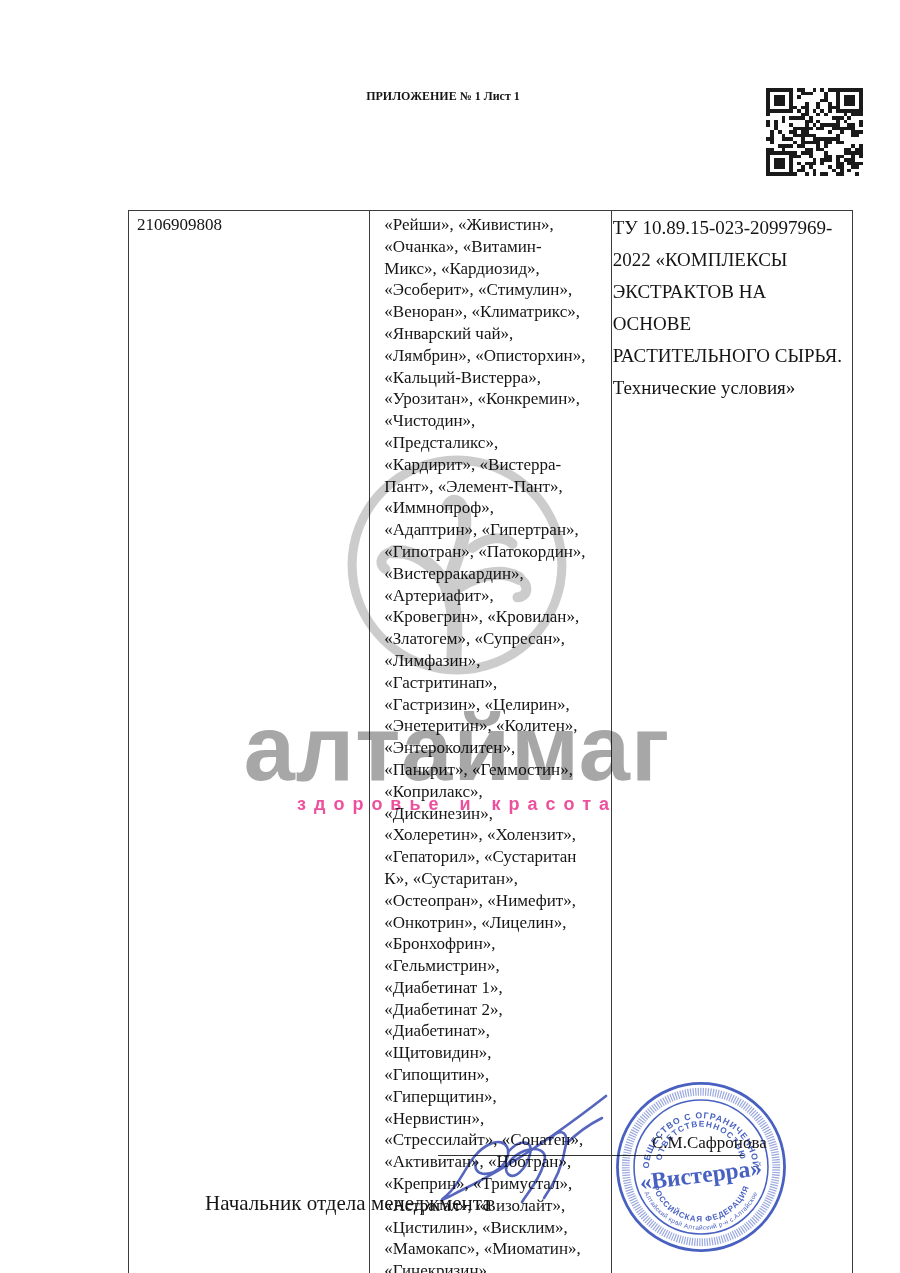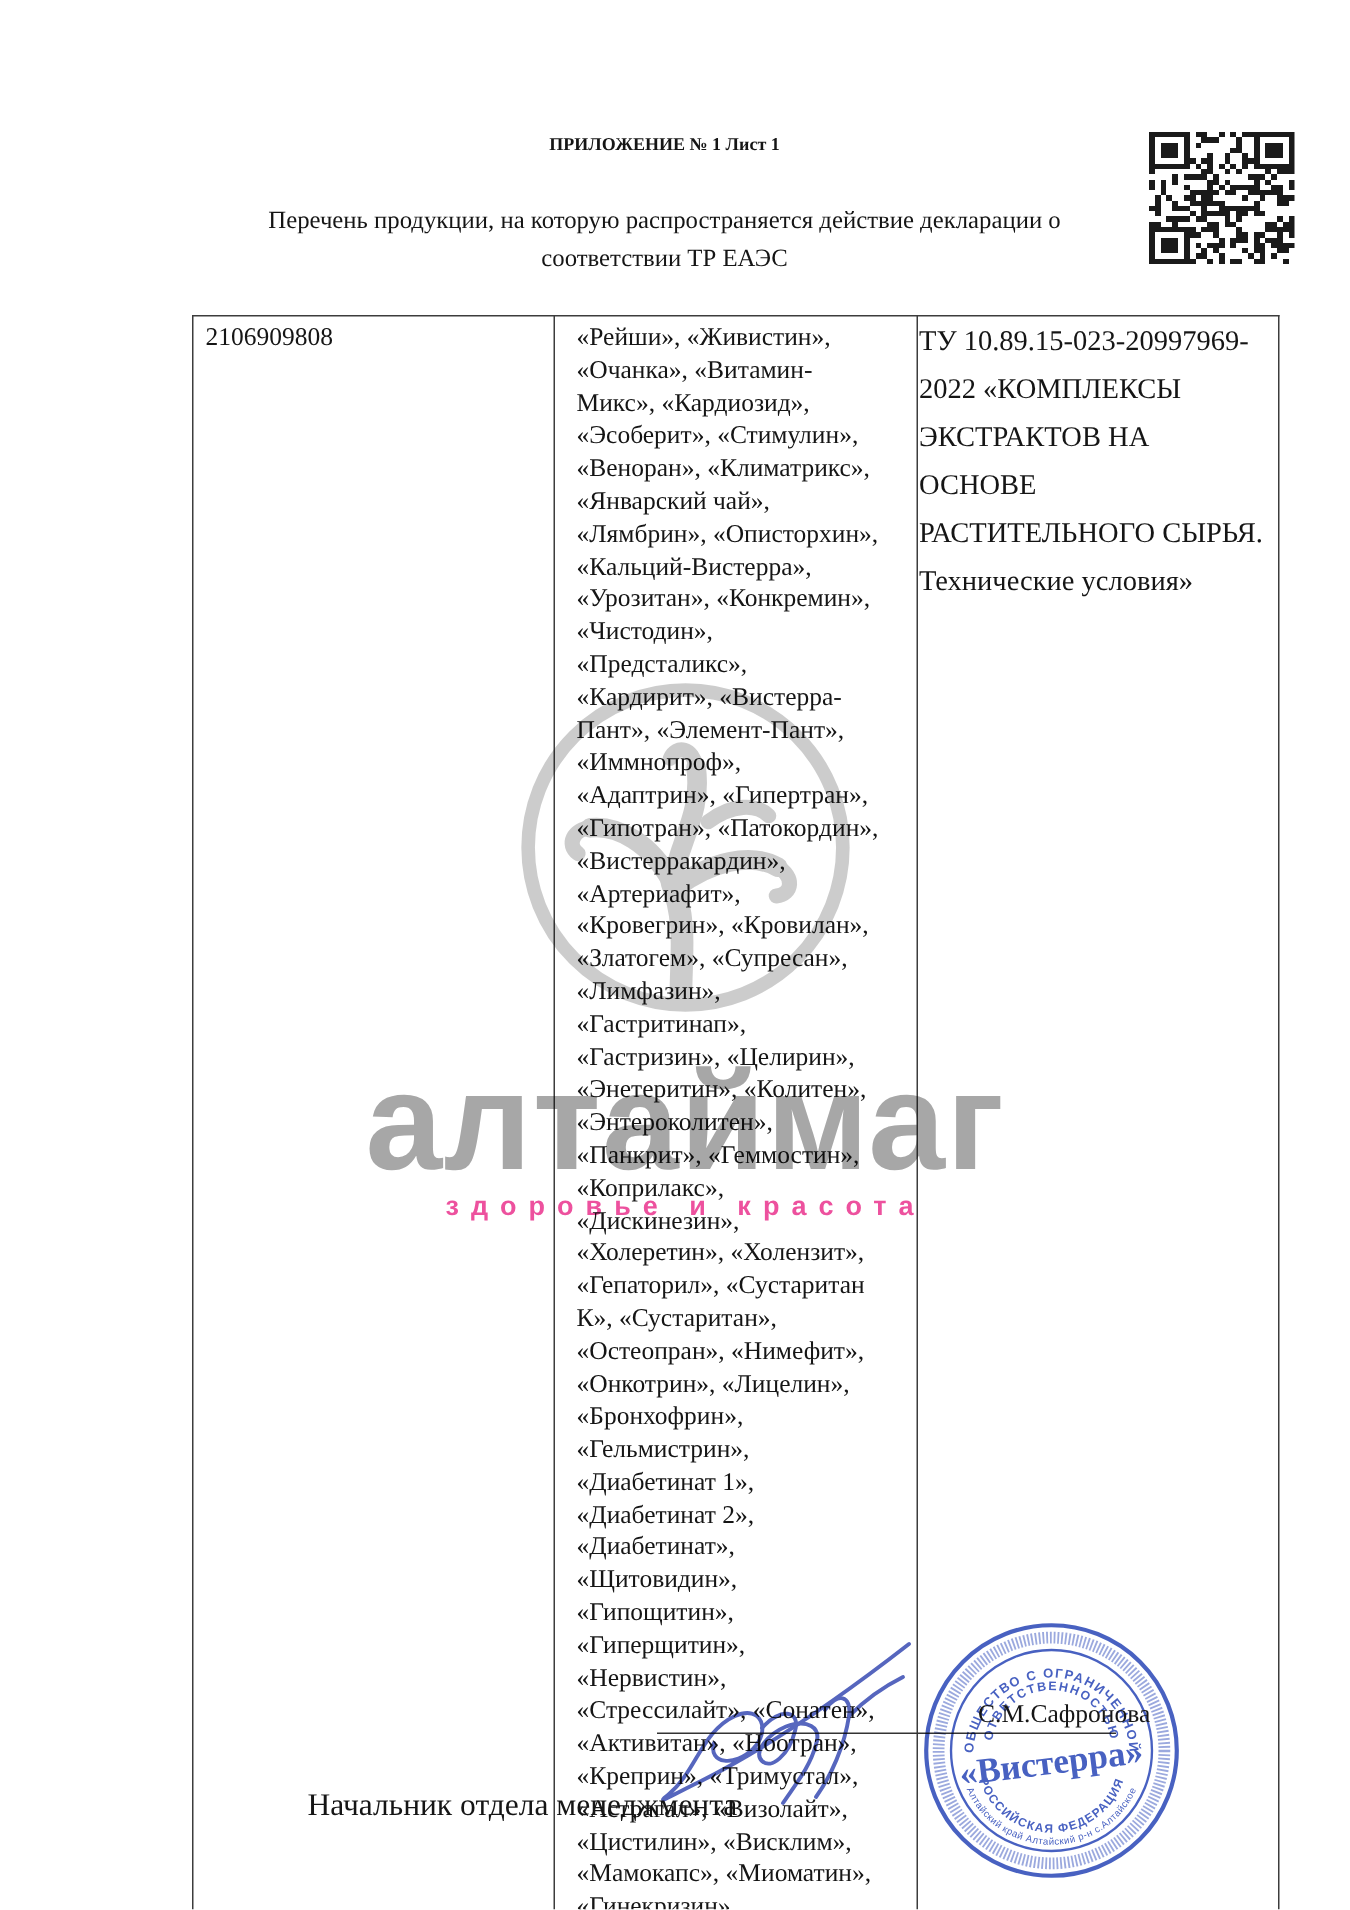--- a/index.html
+++ b/index.html
@@ -44,21 +44,20 @@
          mix-blend-mode:multiply;opacity:.93;}
 </style>
 </head>
 <body>
 
 <div class="page">
 
   <div class="hdr">
     <div class="l1">ПРИЛОЖЕНИЕ № 1 Лист 1</div>
   </div>
-  <div class="hdr-sub">Перечень продукции, на которую распространяется действие декларации о соответствии ТР ЕАЭС</div>
 
   <svg class="qr" viewBox="0 0 25 25" preserveAspectRatio="none" shape-rendering="crispEdges">
       <rect x="0" y="0" width="7" height="7" fill="#1a1a1a"></rect>
       <rect x="1" y="1" width="5" height="5" fill="#fff"></rect>
       <rect x="2" y="2" width="3" height="3" fill="#1a1a1a"></rect>
       <rect x="18" y="0" width="7" height="7" fill="#1a1a1a"></rect>
       <rect x="19" y="1" width="5" height="5" fill="#fff"></rect>
       <rect x="20" y="2" width="3" height="3" fill="#1a1a1a"></rect>
       <rect x="0" y="18" width="7" height="7" fill="#1a1a1a"></rect>
       <rect x="1" y="19" width="5" height="5" fill="#fff"></rect>

